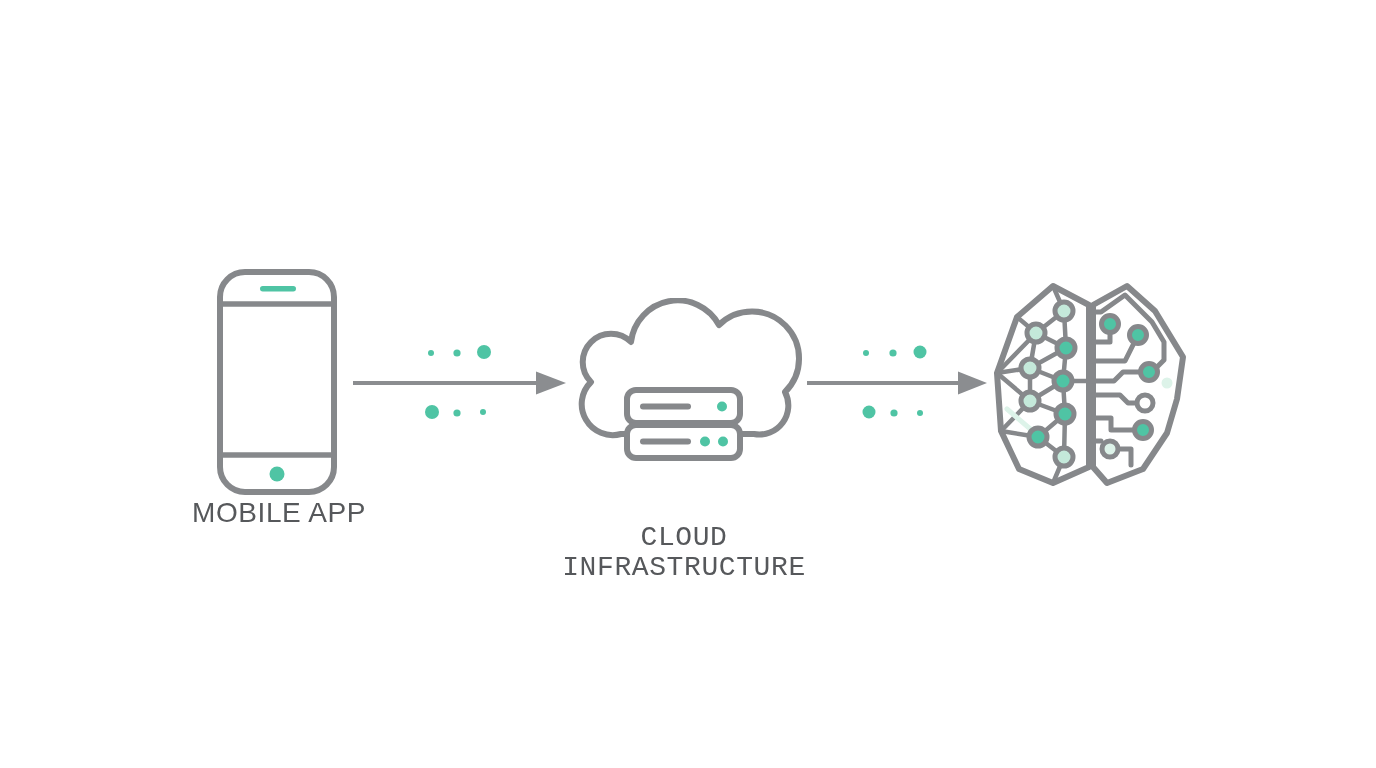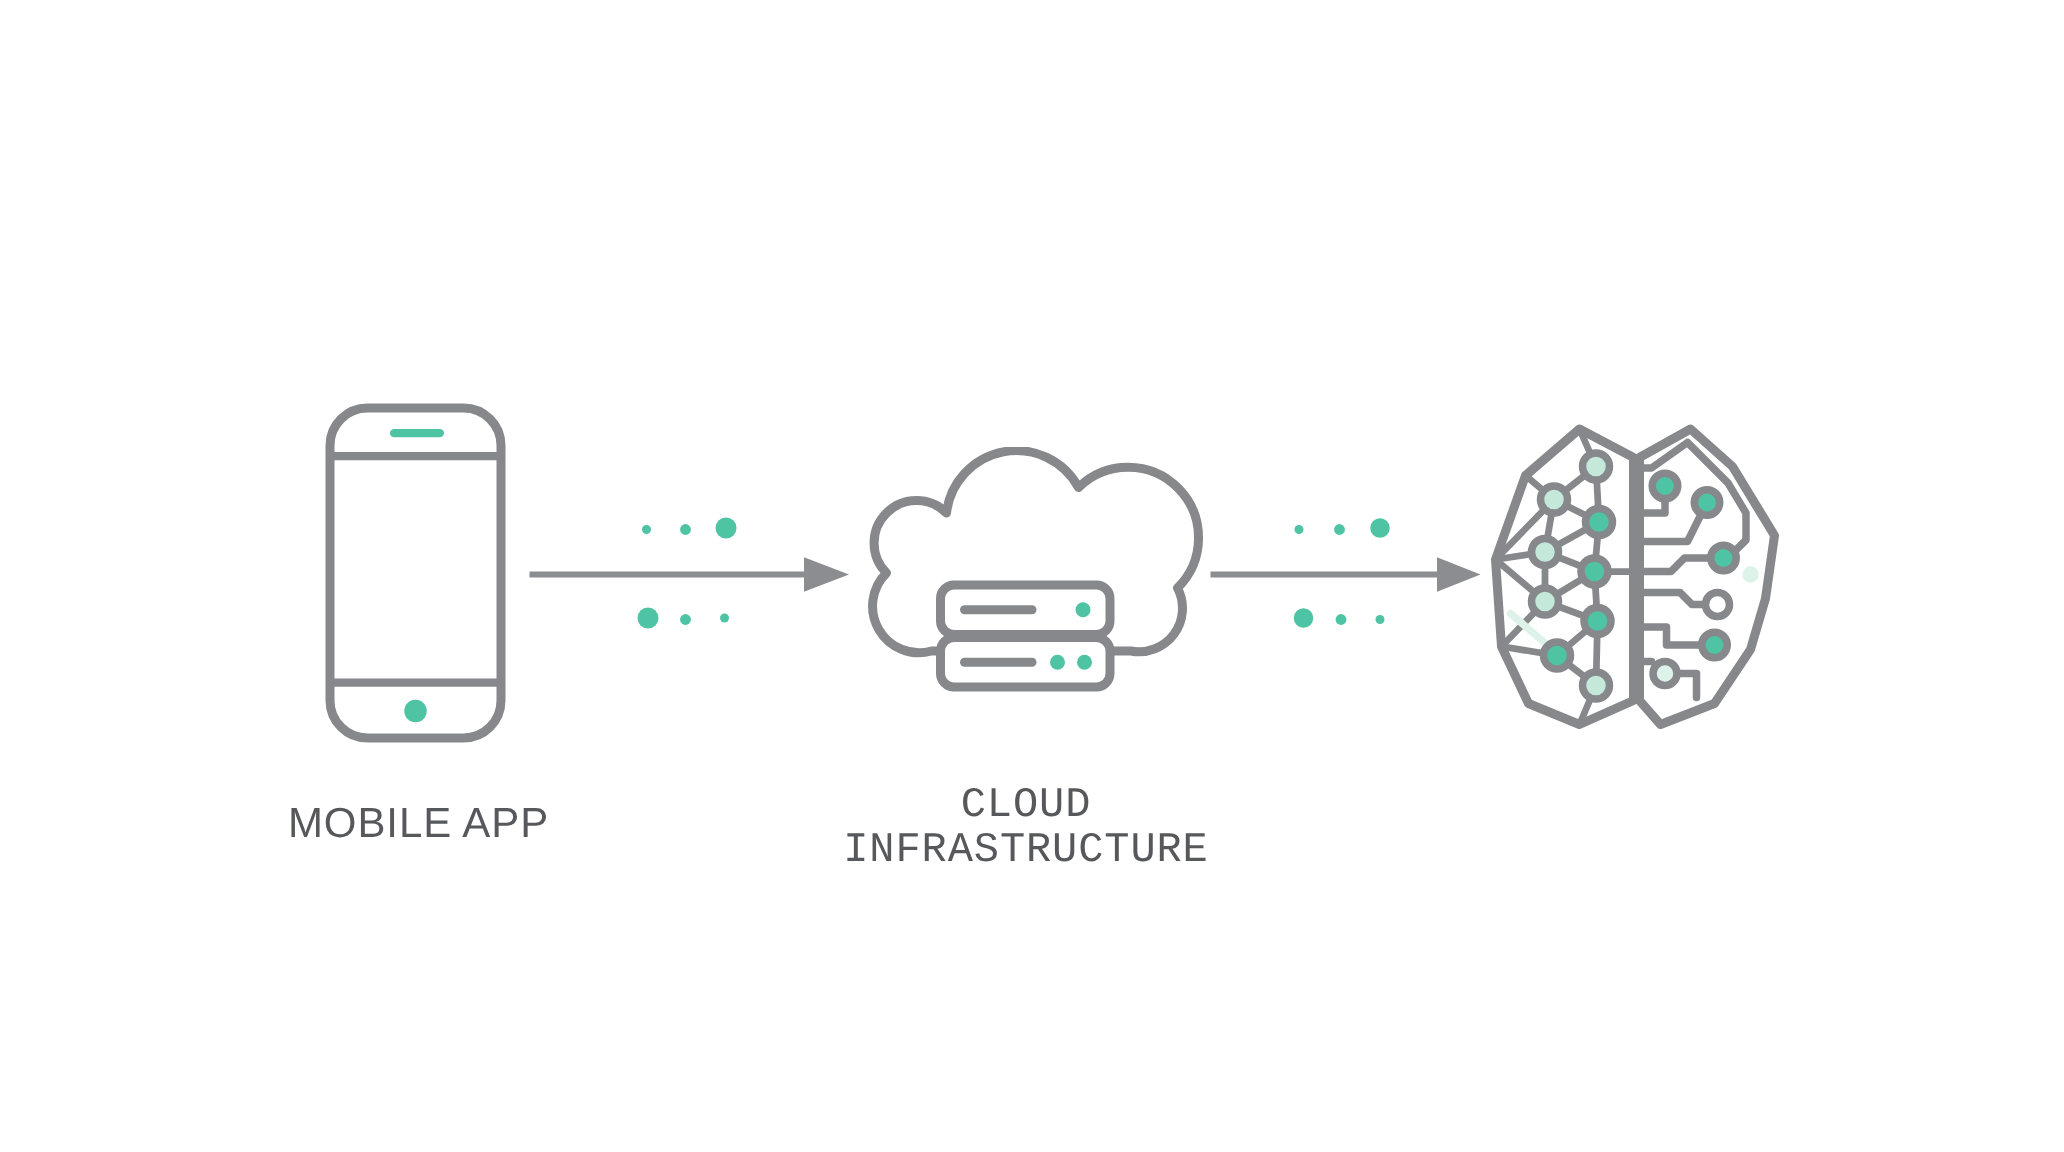--- a/index.html
+++ b/index.html
@@ -155,21 +155,21 @@
         <circle class="node-teal" cx="145" cy="54" r="8.5"></circle>
         <circle class="node-teal" cx="156" cy="91" r="8.5"></circle>
         <circle class="node-open" cx="152" cy="122" r="8"></circle>
         <circle class="node-teal" cx="150" cy="149" r="8.5"></circle>
         <circle class="node-pale" cx="117" cy="168" r="8"></circle>
       </g>
       <circle class="dot-pale" cx="174" cy="102" r="5.5"></circle>
     </g>
   </svg>
 
-  <div class="label" style="left:279px;top:534px;">MOBILE APP</div>
+  <div class="label" style="left:279px;top:498px;">MOBILE APP</div>
 
   <div class="label" style="left:684px;top:523px;font-family:Liberation Mono, monospace;">
     <span style="display:block;">CLOUD</span>
     <span style="display:block;">INFRASTRUCTURE</span>
   </div>
 
 
 </div>
 
 </body></html>

